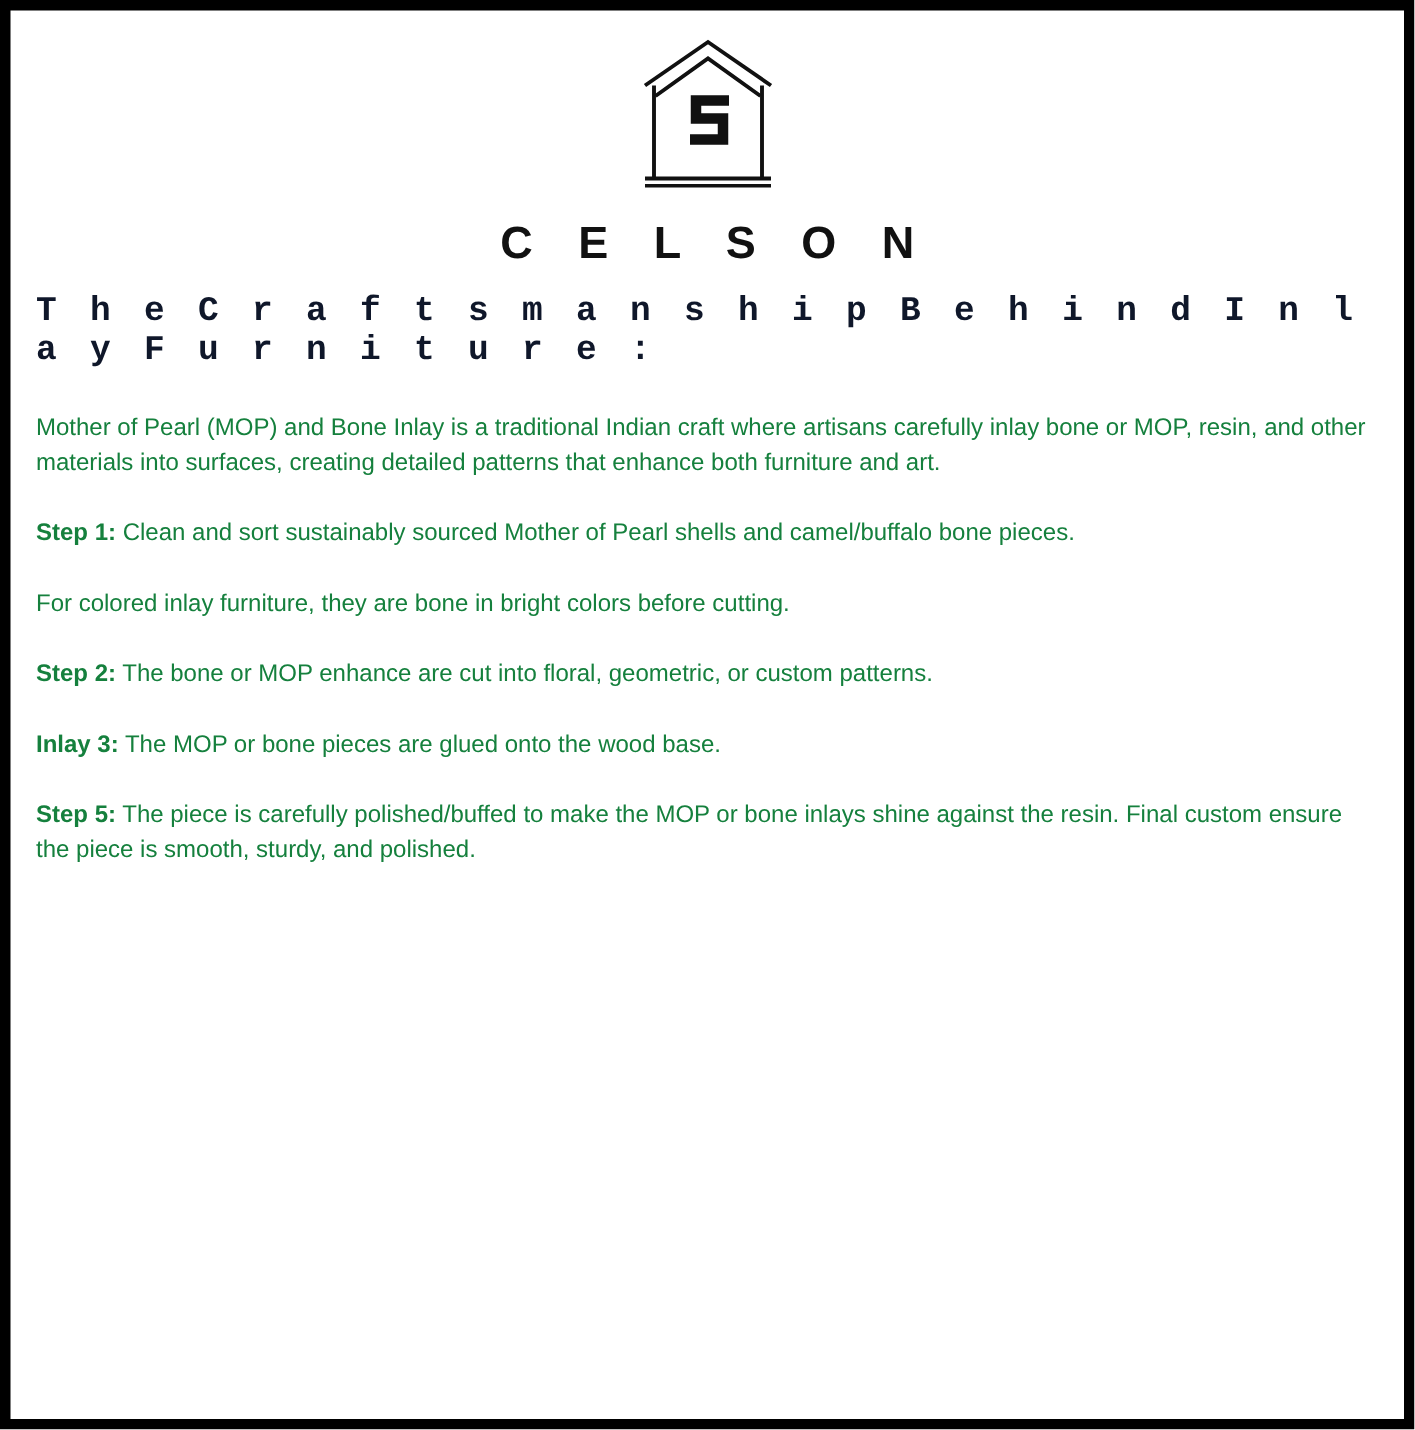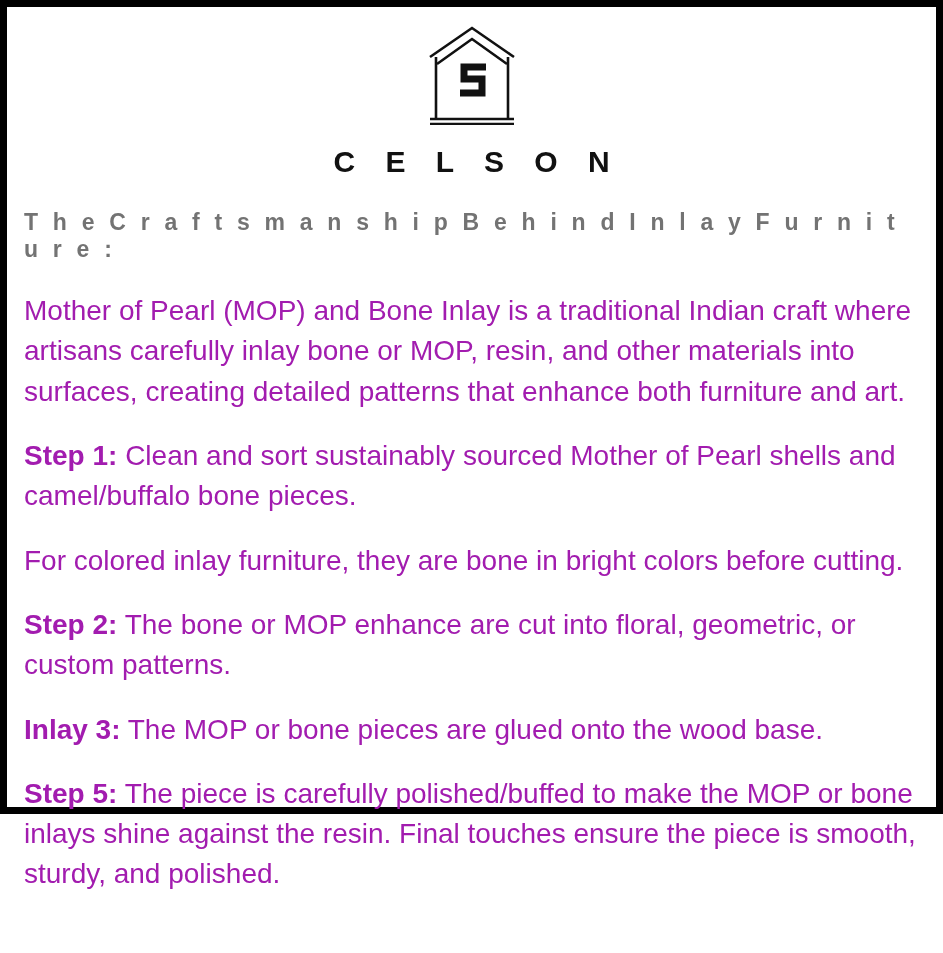--- a/index.html
+++ b/index.html
@@ -10,21 +10,21 @@
   body {
     width: 943px;
     height: 953px;
     font-family: "Liberation Sans", sans-serif;
     color: #111111;
     overflow: hidden;
   }
   .page {
     box-sizing: border-box;
     width: 943px;
-    height: 814px;
+    height: 953px;
     border: 7px solid #000000;
     background: #ffffff;
     padding: 14px 17px 0 17px;
   }
   .brand {
     text-align: center;
     padding-top: 2px;
   }
   .logo-mark {
     display: block;
@@ -33,31 +33,32 @@
   .brand-name {
     margin-top: 16px;
     font-size: 30px;
     font-weight: 700;
     letter-spacing: 11px;
     text-indent: 11px;
     color: #111111;
     font-family: "Liberation Sans", sans-serif;
   }
   .headline {
-    margin-top: 30px;
+    margin-top: 14px;
     font-size: 23px;
     font-weight: 700;
     letter-spacing: 4.2px;
-    color: #737373;
+    color: #0f172a;
+    font-family: Liberation Mono, monospace;
   }
   .body-block {
     margin-top: 28px;
-    font-size: 28px;
+    font-size: 16px;
     line-height: 1.44;
-    color: #a21caf;
+    color: #15803d;
   }
   .para {
     margin: 0 0 24px 0;
   }
   .para:last-child {
     margin-bottom: 0;
   }
   .step-label {
     font-weight: 700;
     margin-top: 48px;
@@ -95,16 +96,16 @@
 
     <p class="para"><span class="step-label">Step 1:</span><span> Clean and sort sustainably sourced Mother of Pearl shells and camel/buffalo bone pieces.</span></p>
 
     <p class="para"><span class="step-label"></span><span>For colored inlay furniture, they are bone in bright colors before cutting.</span></p>
 
     <p class="para"><span class="step-label">Step 2:</span><span> The bone or MOP enhance are cut into floral, geometric, or custom patterns.</span></p>
 
     <p class="para"><span class="step-label">Inlay 3:</span><span> The MOP or bone pieces are glued onto the wood base.</span></p>
 
 
-    <p class="para"><span class="step-label">Step 5:</span><span> The piece is carefully polished/buffed to make the MOP or bone inlays shine against the resin. Final touches ensure the piece is smooth, sturdy, and polished.</span></p>
+    <p class="para"><span class="step-label">Step 5:</span><span> The piece is carefully polished/buffed to make the MOP or bone inlays shine against the resin. Final custom ensure the piece is smooth, sturdy, and polished.</span></p>
 
   </div>
 </div>
 
 </body></html>

